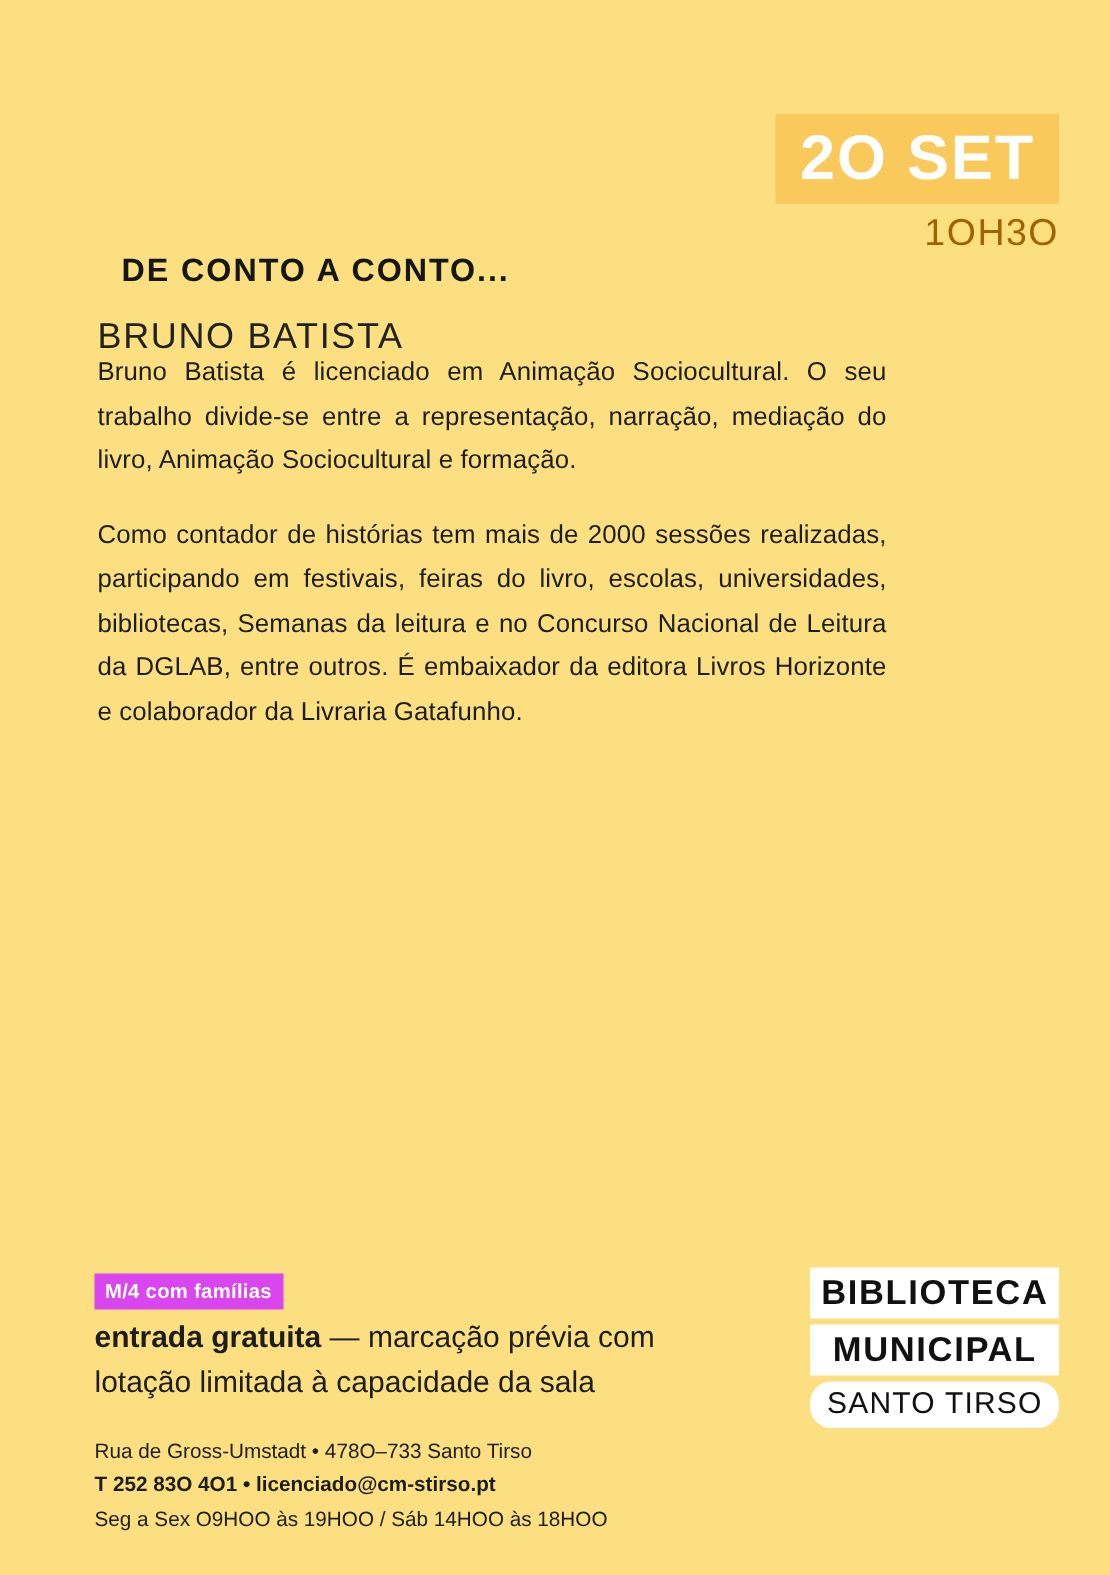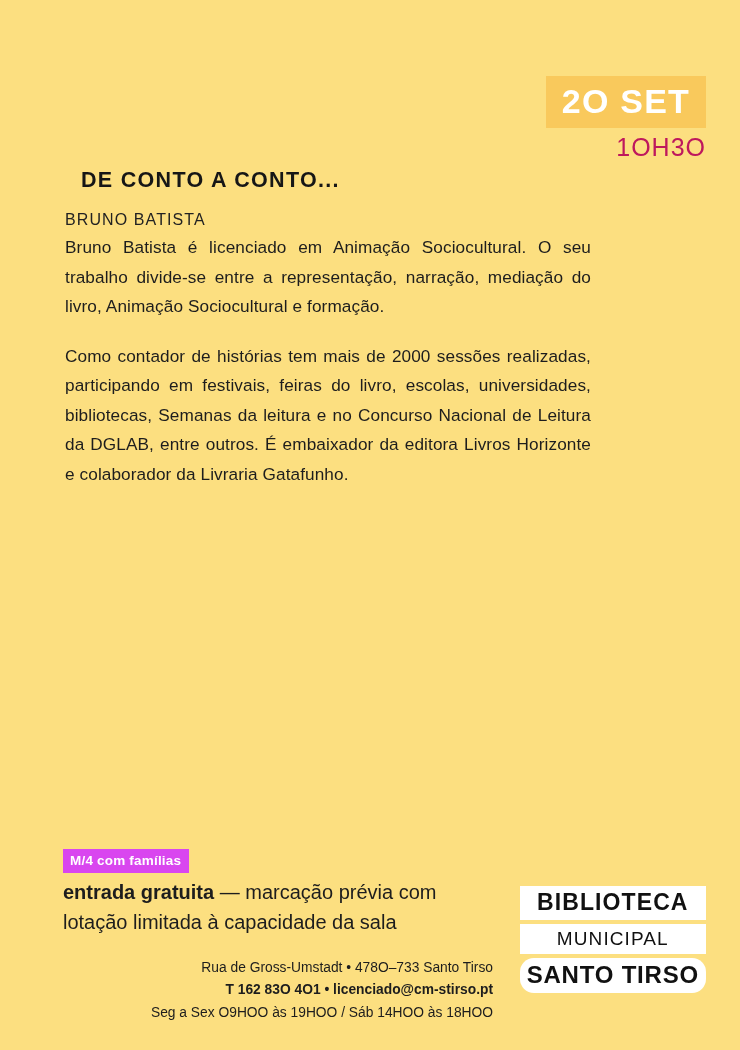--- a/index.html
+++ b/index.html
@@ -25,52 +25,52 @@
   .date-block {
     position: absolute;
     top: 76px;
     right: 34px;
     text-align: right;
   }
   .date-badge {
     display: inline-block;
     background: #f9c95c;
     color: #ffffff;
-    font-size: 34px;
+    font-size: 42px;
     font-weight: 700;
     letter-spacing: 1.2px;
     line-height: 1;
     padding: 8px 16px 10px 16px;
   }
   .time-text {
     display: block;
     margin-top: 6px;
     font-size: 25px;
     font-weight: 400;
     letter-spacing: 1px;
-    color: #be185d;
+    color: #a16207;
     line-height: 1.1;
   }
 
   
   .title-block {
     position: absolute;
     left: 65px;
     top: 151px;
   }
   .event-title {
     font-size: 21.5px;
     font-weight: 700;
     letter-spacing: 1.3px;
     line-height: 1.25;
     margin: 16px;
     color: #161616;
   }
   .event-author {
-    font-size: 16px;
+    font-size: 24px;
     font-weight: 400;
     letter-spacing: 1.1px;
     line-height: 1.25;
     margin: 3px 0 0 0;
     color: #222222;
   }
 
   
   .body-copy {
     position: absolute;
@@ -118,47 +118,45 @@
   .info-line strong {
     font-weight: 700;
   }
 
   
   .logo-block {
     position: absolute;
     right: 34px;
     top: 845px;
     text-align: right;
-    margin-top: 41px;
   }
   .logo-row {
     display: block;
     background: #ffffff;
     color: #111111;
     line-height: 1;
     margin-bottom: 4px;
     padding: 5px 7px 6px 7px;
     text-align: center;
   }
   .logo-row.l1 { font-size: 23px; font-weight: 700; letter-spacing: 1.1px; }
-  .logo-row.l2 { font-size: 19px; font-weight: 400; letter-spacing: 1.1px; }
-  .logo-row.l3 { font-size: 24px; font-weight: 700; letter-spacing: 0.8px; margin-bottom: 0; border-radius: 14px; }
+  .logo-row.l2 { font-size: 23px; font-weight: 700; letter-spacing: 1.1px; }
+  .logo-row.l3 { font-size: 20px; font-weight: 400; letter-spacing: 0.8px; margin-bottom: 0; border-radius: 14px; }
 
   
   .address-block {
     position: absolute;
     left: 63px;
     top: 957px;
     width: 430px;
   }
   .address-line {
     font-size: 13.8px;
     line-height: 1.62;
     color: #1d1d1d;
-    text-align: right;
   }
   .address-line.bold {
     font-weight: 700;
   }
 </style>
 </head>
 <body>
 
 <div class="poster">
 
@@ -186,18 +184,18 @@
 
   <div class="logo-block">
     <span class="logo-row l1">BIBLIOTECA</span>
     <span class="logo-row l2">MUNICIPAL</span>
     <span class="logo-row l3">SANTO TIRSO</span>
   </div>
 
   <div class="address-block">
     <div class="address-line">Rua de Gross-Umstadt • 478O–733 Santo Tirso</div>
     <div class="address-line bold">
-      <span>T 162 83O 4O1</span><span> • </span><span>licenciado@cm-stirso.pt</span>
+      <span>T 252 83O 4O1</span><span> • </span><span>licenciado@cm-stirso.pt</span>
     </div>
     <div class="address-line">Seg a Sex O9HOO às 19HOO / Sáb 14HOO às 18HOO</div>
   </div>
 
 </div>
 
 </body></html>

